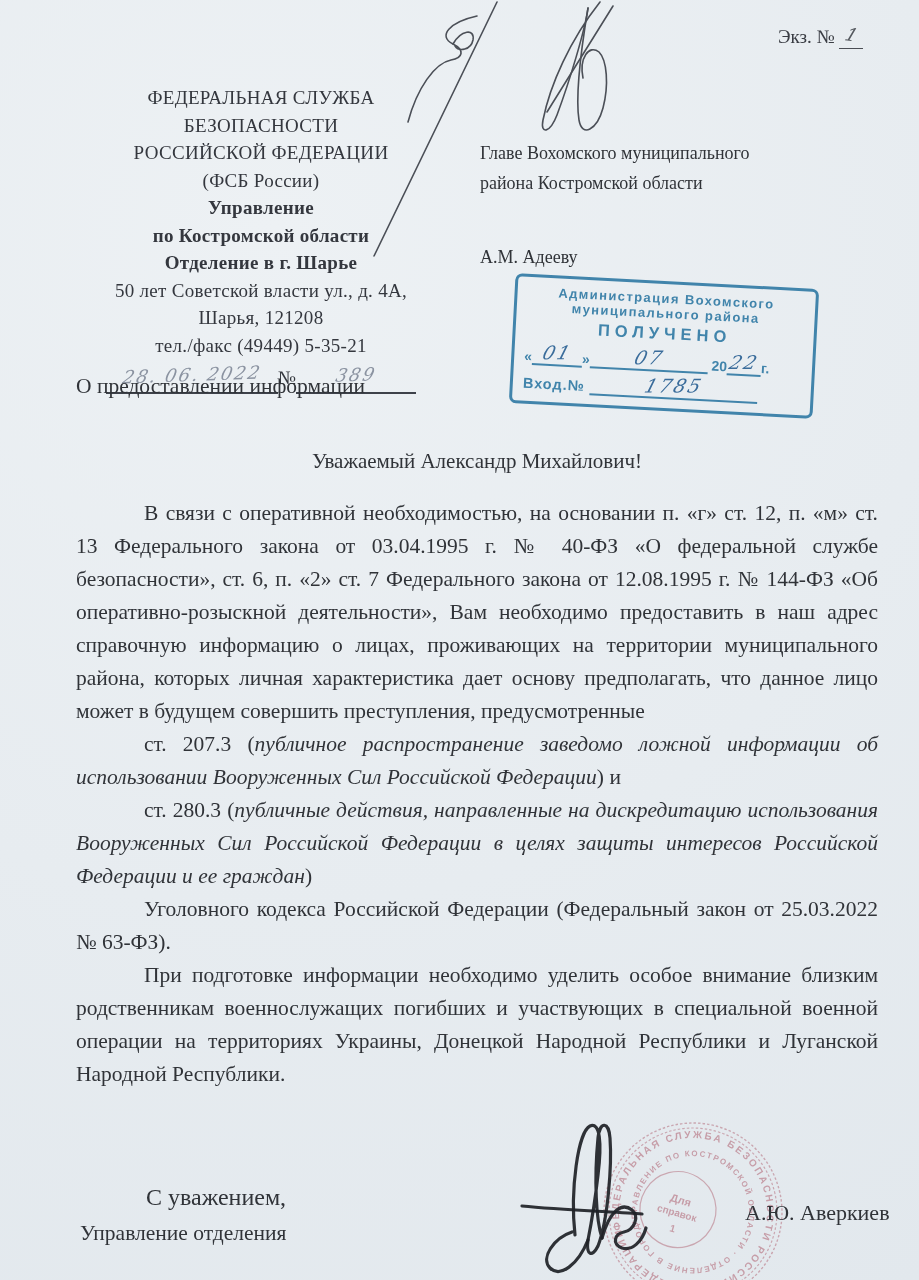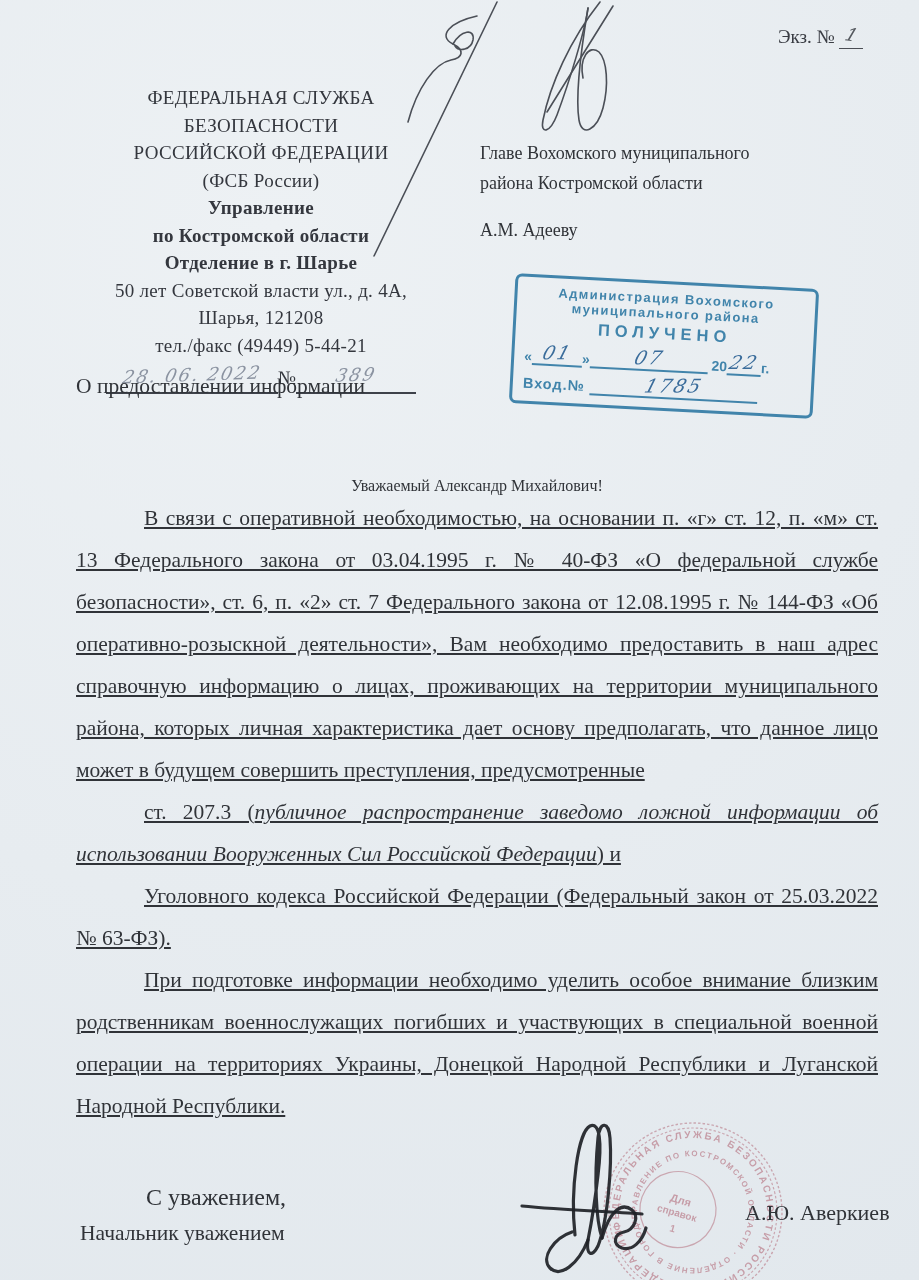--- a/index.html
+++ b/index.html
@@ -18,40 +18,40 @@
 
   
   .letterhead{left:75px;top:84px;width:372px;text-align:center;font-size:19px;line-height:27.5px;color:#34373e;letter-spacing:.3px;}
   .letterhead .b{font-weight:bold;}
   .lh-date{margin-top:5px;font-size:19px;white-space:nowrap;}
   .lh-blank{display:inline-block;border-bottom:2px solid #3e424a;text-align:center;}
   .hw-date{font-family:"DejaVu Serif", serif;font-style:italic;color:#8b93a1;font-size:18px;letter-spacing:2px;display:inline-block;transform:rotate(-2deg) skewX(-14deg);position:relative;top:-3px;}
 
   
   .addressee{left:480px;top:138px;width:400px;font-size:18px;line-height:30px;}
-  .addressee .name{margin-top:17px;}
+  .addressee .name{margin-top:44px;}
 
   
   .rstamp{left:512px;top:281px;width:304px;box-sizing:border-box;border:3px solid #337ca6;border-radius:7px;
     padding:7px 10px 9px;transform:rotate(3deg);color:#337ca6;font-family:"Liberation Sans", sans-serif;opacity:.92;}
   .rs-org{font-weight:bold;font-size:13px;line-height:15px;letter-spacing:1.4px;text-align:center;}
   .rs-received{font-weight:bold;font-size:16.5px;letter-spacing:5px;text-align:center;margin-top:3px;}
   .rs-daterow{margin-top:9px;font-weight:bold;font-size:14px;white-space:nowrap;}
   .rs-blank{display:inline-block;border-bottom:2px solid #337ca6;vertical-align:baseline;}
   .rs-day{width:50px;} .rs-month{width:118px;} .rs-year{width:34px;} .rs-num{width:168px;}
   .hw-blue{display:block;text-align:center;font-family:"DejaVu Serif", serif;font-style:italic;font-weight:normal;
     color:#2c6294;font-size:19px;letter-spacing:2px;transform:skewX(-16deg) rotate(-3deg);position:relative;top:-3px;line-height:18px;}
   .rs-entryrow{margin-top:7px;font-weight:bold;font-size:14.5px;letter-spacing:1px;white-space:nowrap;}
 
   
   .subject{left:76px;top:374px;font-size:21.5px;}
-  .salutation{left:76px;top:449px;width:802px;text-align:center;font-size:16px;margin-top:28px;}
+  .salutation{left:76px;top:449px;width:802px;text-align:center;font-size:21px;}
 
   
-  .body{left:76px;top:497px;width:802px;font-size:21.5px;line-height:42px;text-align:justify;text-decoration:underline;}
+  .body{left:76px;top:497px;width:802px;font-size:21.5px;line-height:33px;text-align:justify;}
   .body p{margin:0;text-indent:68px;}
   .body .it{font-style:italic;}
 
   
   .sig-closing{left:146px;top:1184px;font-size:24px;}
   .sig-position{left:80px;top:1221px;font-size:21.5px;}
   .sig-name{left:745px;top:1200px;font-size:22px;}
 
   svg{position:absolute;overflow:visible;}
   .pen{stroke:#4b4f57;stroke-width:1.6;fill:none;stroke-linecap:round;}
@@ -82,21 +82,21 @@
   <div class="abs letterhead">
     <div>ФЕДЕРАЛЬНАЯ СЛУЖБА</div>
     <div>БЕЗОПАСНОСТИ</div>
     <div>РОССИЙСКОЙ ФЕДЕРАЦИИ</div>
     <div>(ФСБ России)</div>
     <div class="b">Управление</div>
     <div class="b">по Костромской области</div>
     <div class="b">Отделение в г. Шарье</div>
     <div>50 лет Советской власти ул., д. 4А,</div>
     <div>Шарья, 121208</div>
-    <div>тел./факс (49449) 5-44-21</div>
+    <div>тел./факс (49449) 5-35-21</div>
     <div class="lh-date">
       <span class="lh-blank" style="width:172px"><span class="hw-date">28. 06. 2022</span></span><span>№</span><span class="lh-blank" style="width:120px"><span class="hw-date">389</span></span>
     </div>
   </div>
 
   <div class="abs addressee">
     <div>Главе Вохомского муниципального</div>
     <div>района Костромской области</div>
     <div class="name">А.М. Адееву</div>
   </div>
@@ -114,20 +114,21 @@
     </div>
   </div>
 
   <div class="abs subject">О предоставлении информации</div>
 
   <div class="abs salutation">Уважаемый Александр Михайлович!</div>
 
   <div class="abs body">
     <p>В связи с оперативной необходимостью, на основании п. «г» ст. 12, п. «м» ст. 13 Федерального закона от 03.04.1995 г. № 40-ФЗ «О федеральной службе безопасности», ст. 6, п. «2» ст. 7 Федерального закона от 12.08.1995 г. № 144-ФЗ «Об оперативно-розыскной деятельности», Вам необходимо предоставить в наш адрес справочную информацию о лицах, проживающих на территории муниципального района, которых личная характеристика дает основу предполагать, что данное лицо может в будущем совершить преступления, предусмотренные</p>
     <p><span>ст. 207.3 (</span><span class="it">публичное распространение заведомо ложной информации об использовании Вооруженных Сил Российской Федерации</span><span>) и</span></p>
+    <p><span>ст. 280.3 (</span><span class="it">публичные действия, направленные на дискредитацию использования Вооруженных Сил Российской Федерации в целях защиты интересов Российской Федерации и ее граждан</span><span>)</span></p>
     <p>Уголовного кодекса Российской Федерации (Федеральный закон от 25.03.2022 № 63-ФЗ).</p>
     <p>При подготовке информации необходимо уделить особое внимание близким родственникам военнослужащих погибших и участвующих в специальной военной операции на территориях Украины, Донецкой Народной Республики и Луганской Народной Республики.</p>
   </div>
 
   <svg class="abs roundstamp" style="left:601px;top:1120px" width="184" height="184" viewBox="0 0 184 184">
     <g transform="rotate(-14 92 92)">
       <circle cx="92" cy="92" r="89" stroke-width="1.4" stroke-dasharray="2.5,2"></circle>
       <circle cx="92" cy="92" r="84" stroke-width="1.2" stroke-dasharray="2.5,2"></circle>
       <circle cx="78" cy="86" r="38" stroke-width="1.2"></circle>
       <defs>
@@ -145,16 +146,16 @@
   </svg>
 
   <svg class="abs" style="left:520px;top:1070px" width="180" height="210" viewBox="0 0 180 210">
     <path class="sig" d="M 55,165 C 50,120 58,62 70,56 C 80,52 82,72 78,105 C 74,140 70,160 68,170 C 66,185 72,188 78,176 C 88,150 92,95 90,68 C 89,52 80,50 78,68 C 74,110 76,150 82,168"></path>
     <path class="sig" d="M 82,168 C 90,140 102,132 112,140 C 120,147 114,160 104,162 C 94,164 92,174 102,178 C 112,181 122,172 126,158"></path>
     <path class="sig" d="M 68,170 C 58,195 40,208 30,198 C 20,188 34,168 52,162"></path>
     <path class="sig" d="M 2,136 C 40,140 100,142 122,144"></path>
   </svg>
 
   <div class="abs sig-closing">С уважением,</div>
-  <div class="abs sig-position">Начальник уважением</div>
+  <div class="abs sig-position">Управление отделения</div>
   <div class="abs sig-name">А.Ю. Аверкиев</div>
 
 </div>
 
 </body></html>

